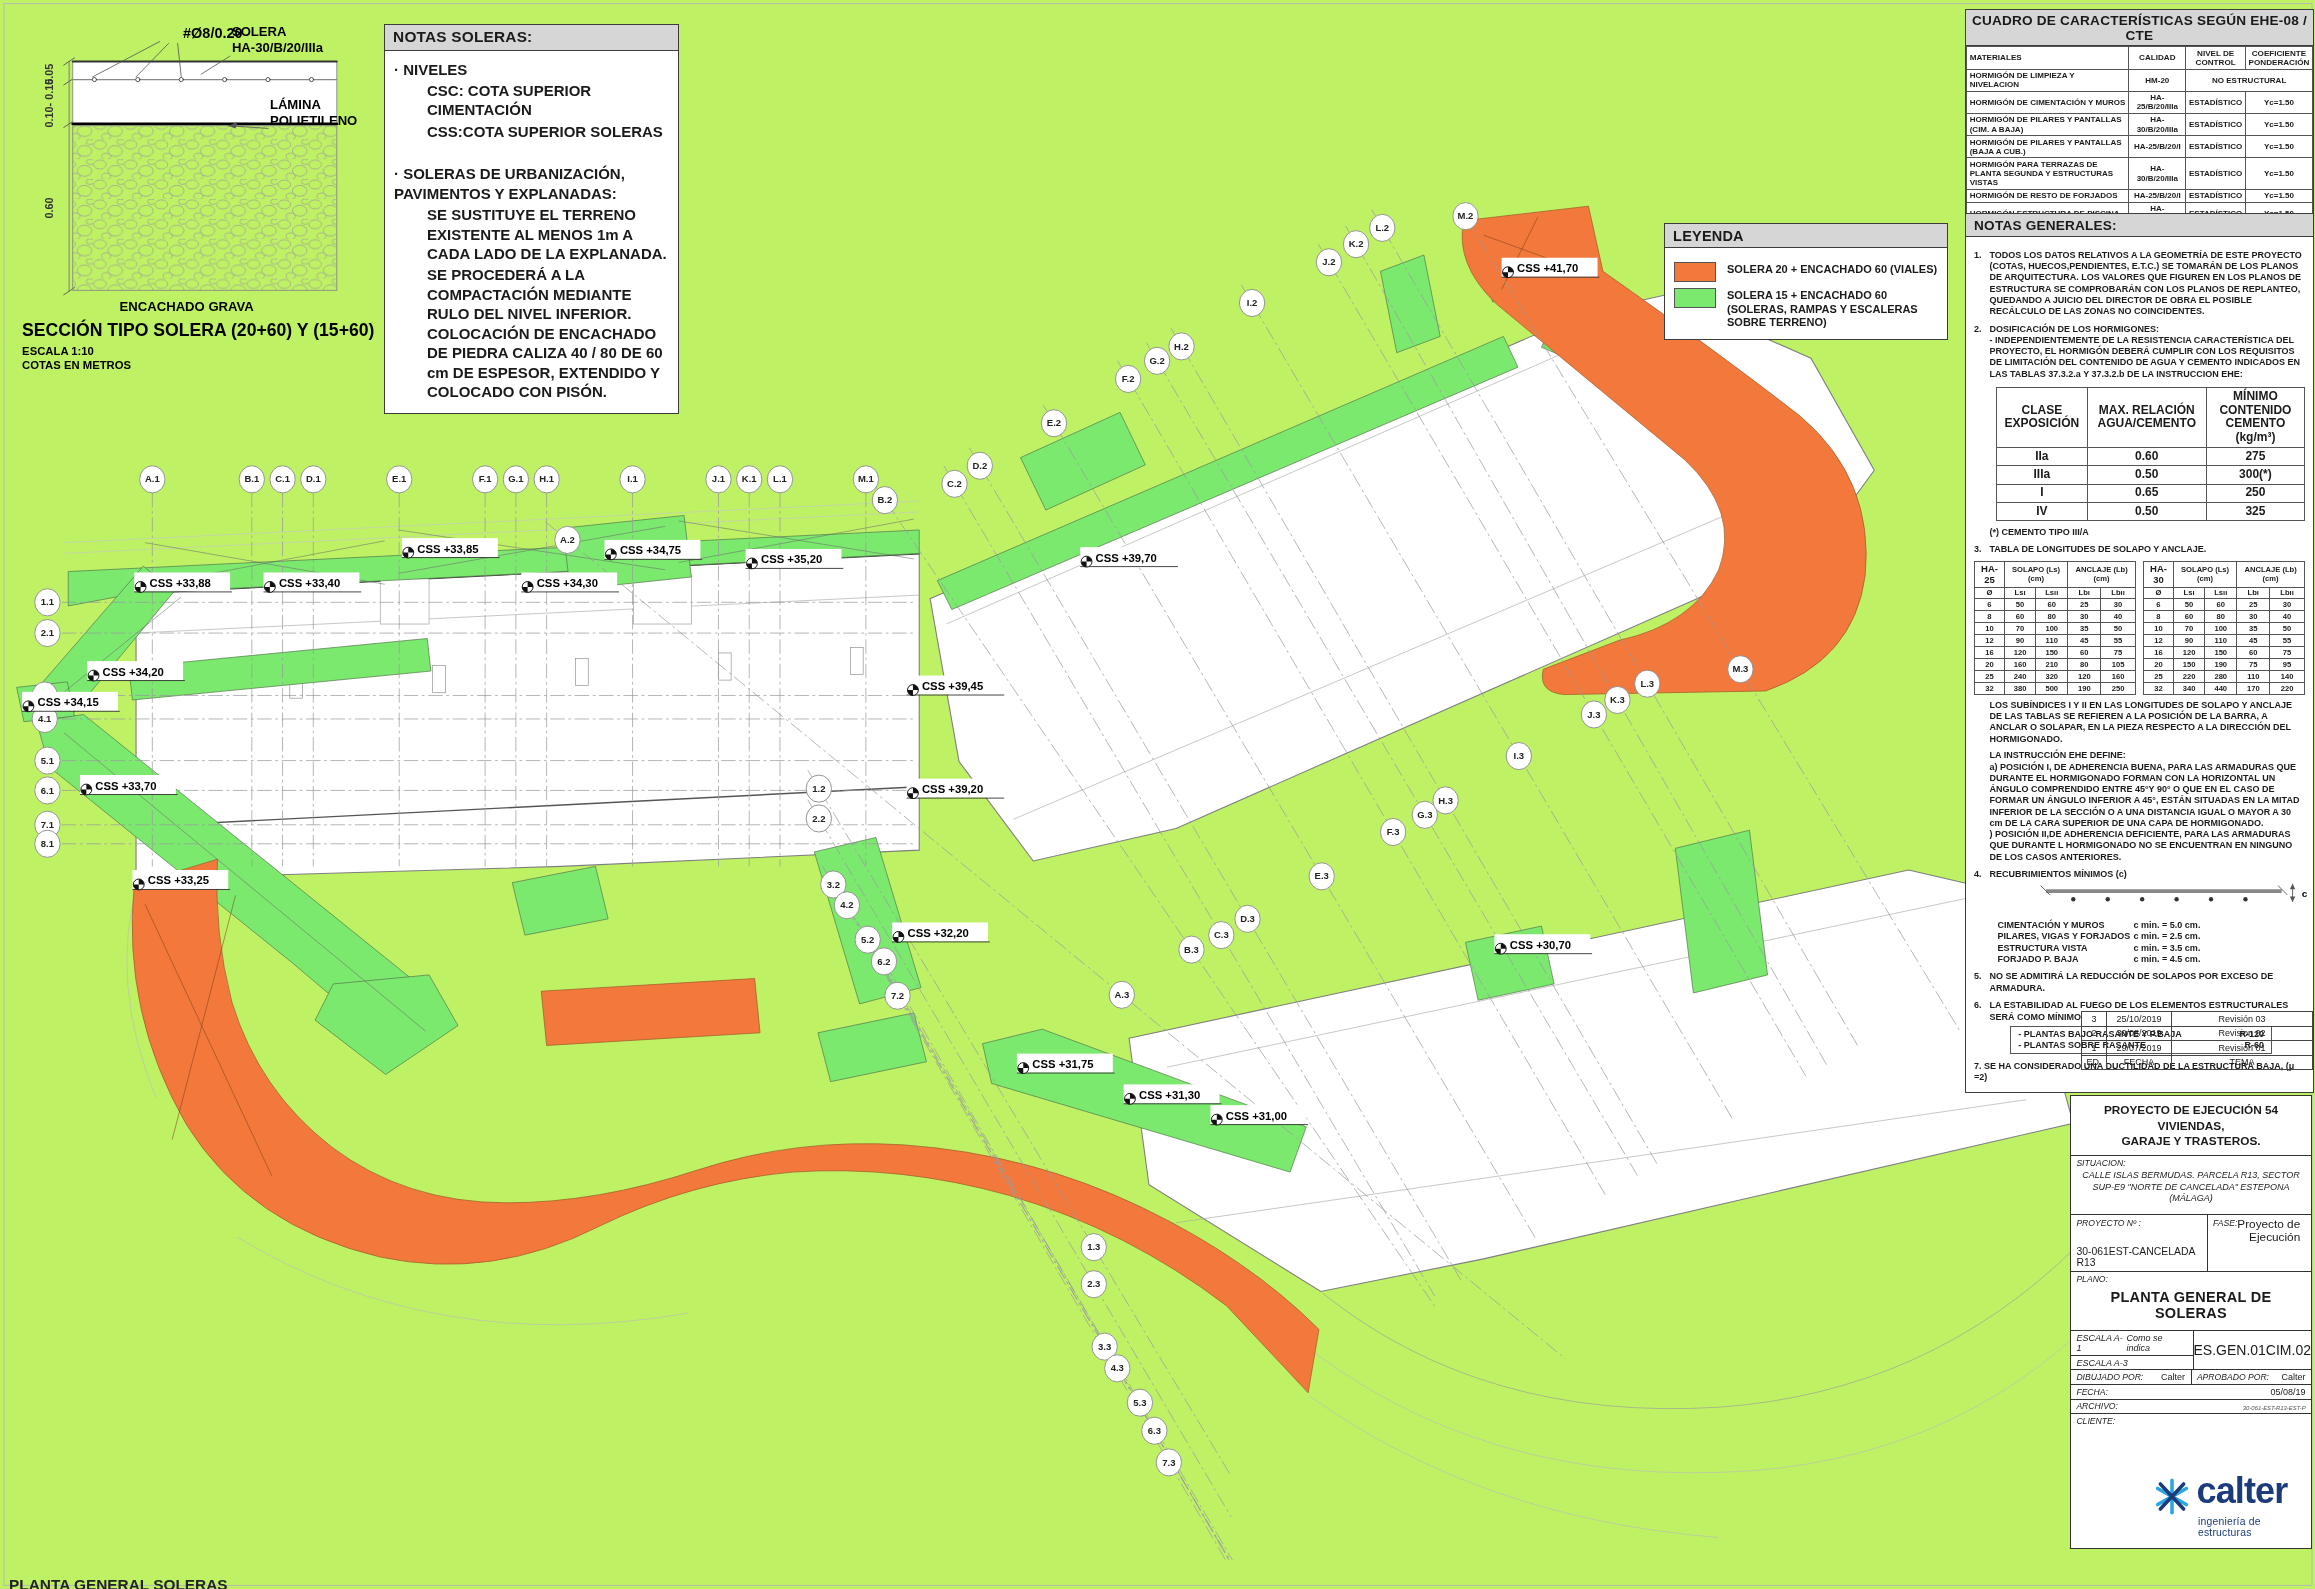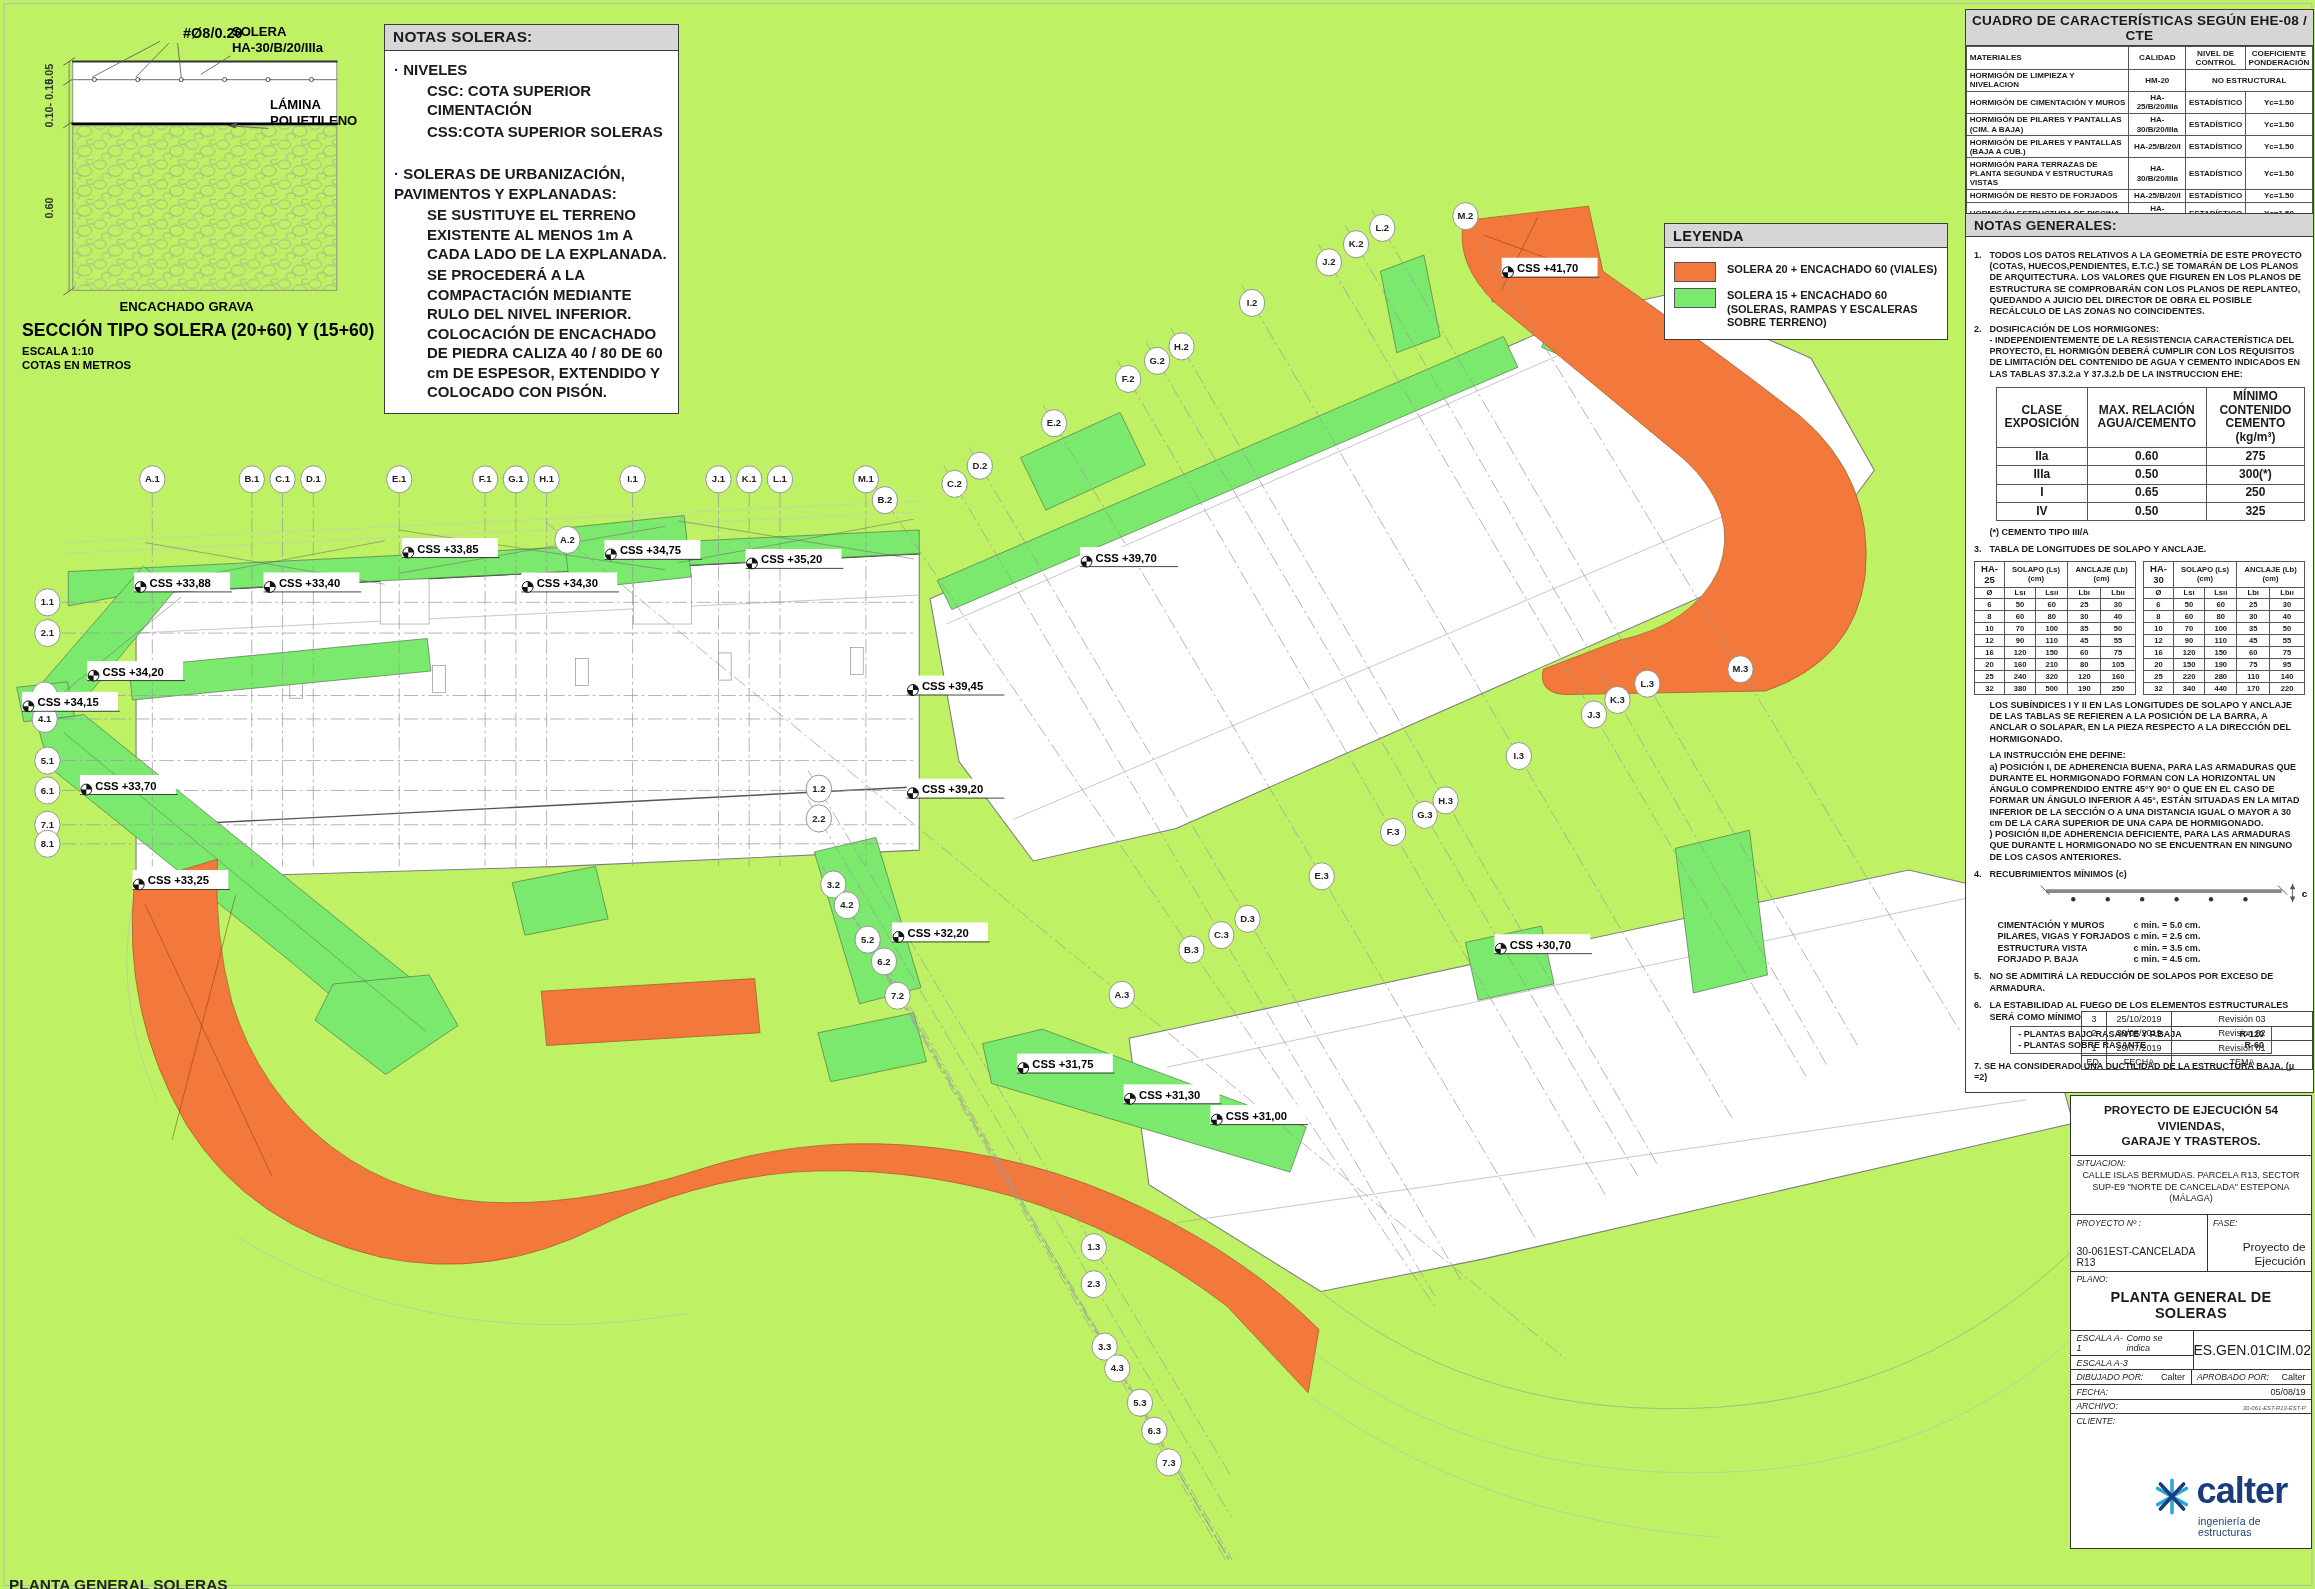--- a/index.html
+++ b/index.html
@@ -54,26 +54,26 @@
   
   #revisiones{position:absolute;left:2081px;top:1011px;width:232px}
   #revisiones table{width:100%;border-collapse:collapse;font-size:9px}
   #revisiones td{border:0.9px solid #444;padding:0.9px 3.6px;text-align:center;height:14.5px}
   #revisiones tr.hd td{font-weight:normal}
   
   #title-block{left:2070px;top:1095px;width:242px;height:454px;border:1.4px solid #333;background:#fff;position:absolute}
   .tb-title{padding:7.2px 3.6px 5.4px;text-align:center;font-weight:bold;font-size:11.8px;line-height:1.3;border-bottom:1.1px solid #333}
   .tb-sit{padding:2.7px 5.4px 9px;border-bottom:1.1px solid #333}
   .tb-lab{font-style:italic;font-size:8.6px}
-  .tb-sit-t{font-size:9px;text-align:center;margin-top:1.8px;line-height:1.3}
+  .tb-sit-t{font-style:italic;font-size:9px;text-align:center;margin-top:1.8px;line-height:1.3}
   .tb-row{display:flex;border-bottom:1.1px solid #333}
   .tb-cell{padding:2.7px 5.4px}
   .tb-proj{flex:1.35;border-right:1.1px solid #333;display:flex;flex-direction:column;justify-content:space-between;height:56px}
   .tb-proj-v{font-size:10.4px;font-style:normal}
-  .tb-fase{flex:1;display:flex;flex-direction:column;justify-content:space-between}
+  .tb-fase{flex:1;display:flex;flex-direction:row;justify-content:flex-start}
   .tb-fase-v{font-size:11.8px;text-align:right;line-height:1.15}
   .tb-plano{border-bottom:1.1px solid #333;padding:1.8px 5.4px 9px}
   .tb-plano-v{font-weight:bold;font-size:14.5px;text-align:center;margin-top:5.4px;letter-spacing:0.3px}
   .tb-esc-l{flex:1.35;border-right:1.1px solid #333}
   .tb-esc-r{flex:1;display:flex;align-items:center;justify-content:center;font-size:14px}
   .tb-esc-row{display:flex;justify-content:space-between;font-style:italic;font-size:9px;padding:1.8px 5.4px;border-bottom:1.1px solid #333}
   .tb-esc-row:last-child{border-bottom:none}
   .tb-half{flex:1;display:flex;justify-content:space-between;padding:1.8px 5.4px}
   .tb-half+.tb-half{border-left:1.1px solid #333}
   .tb-val{font-style:normal;font-size:9px}

